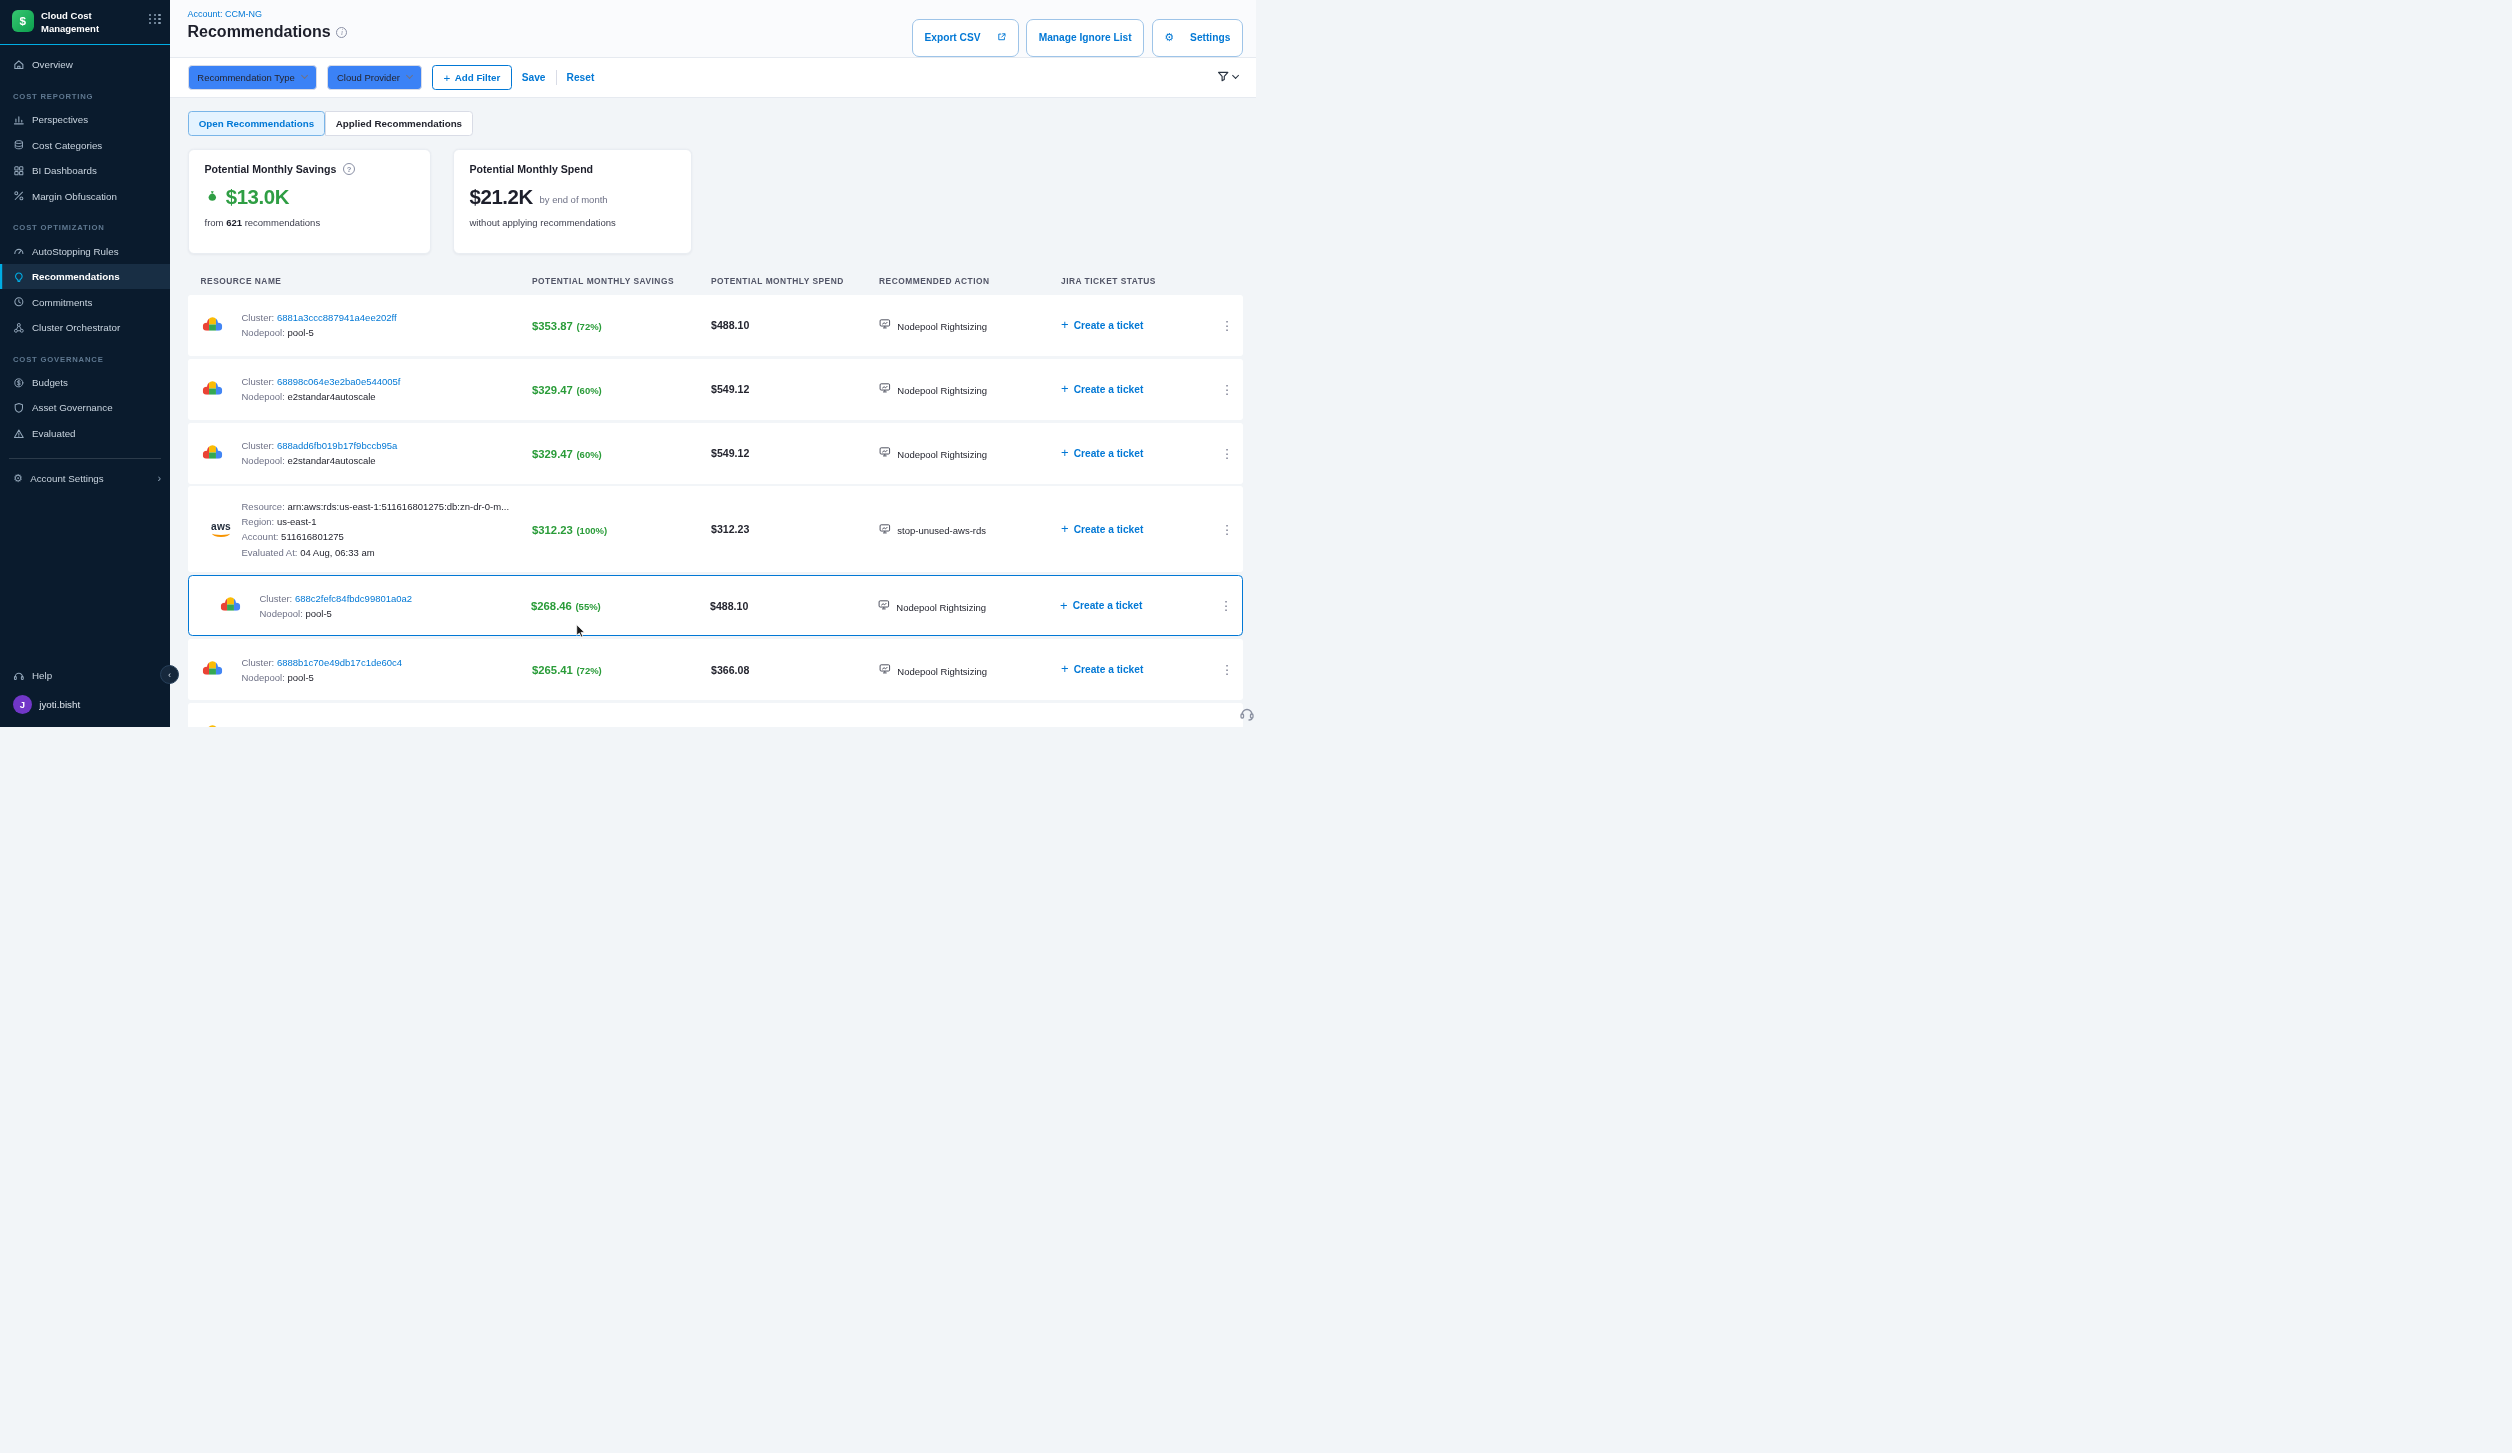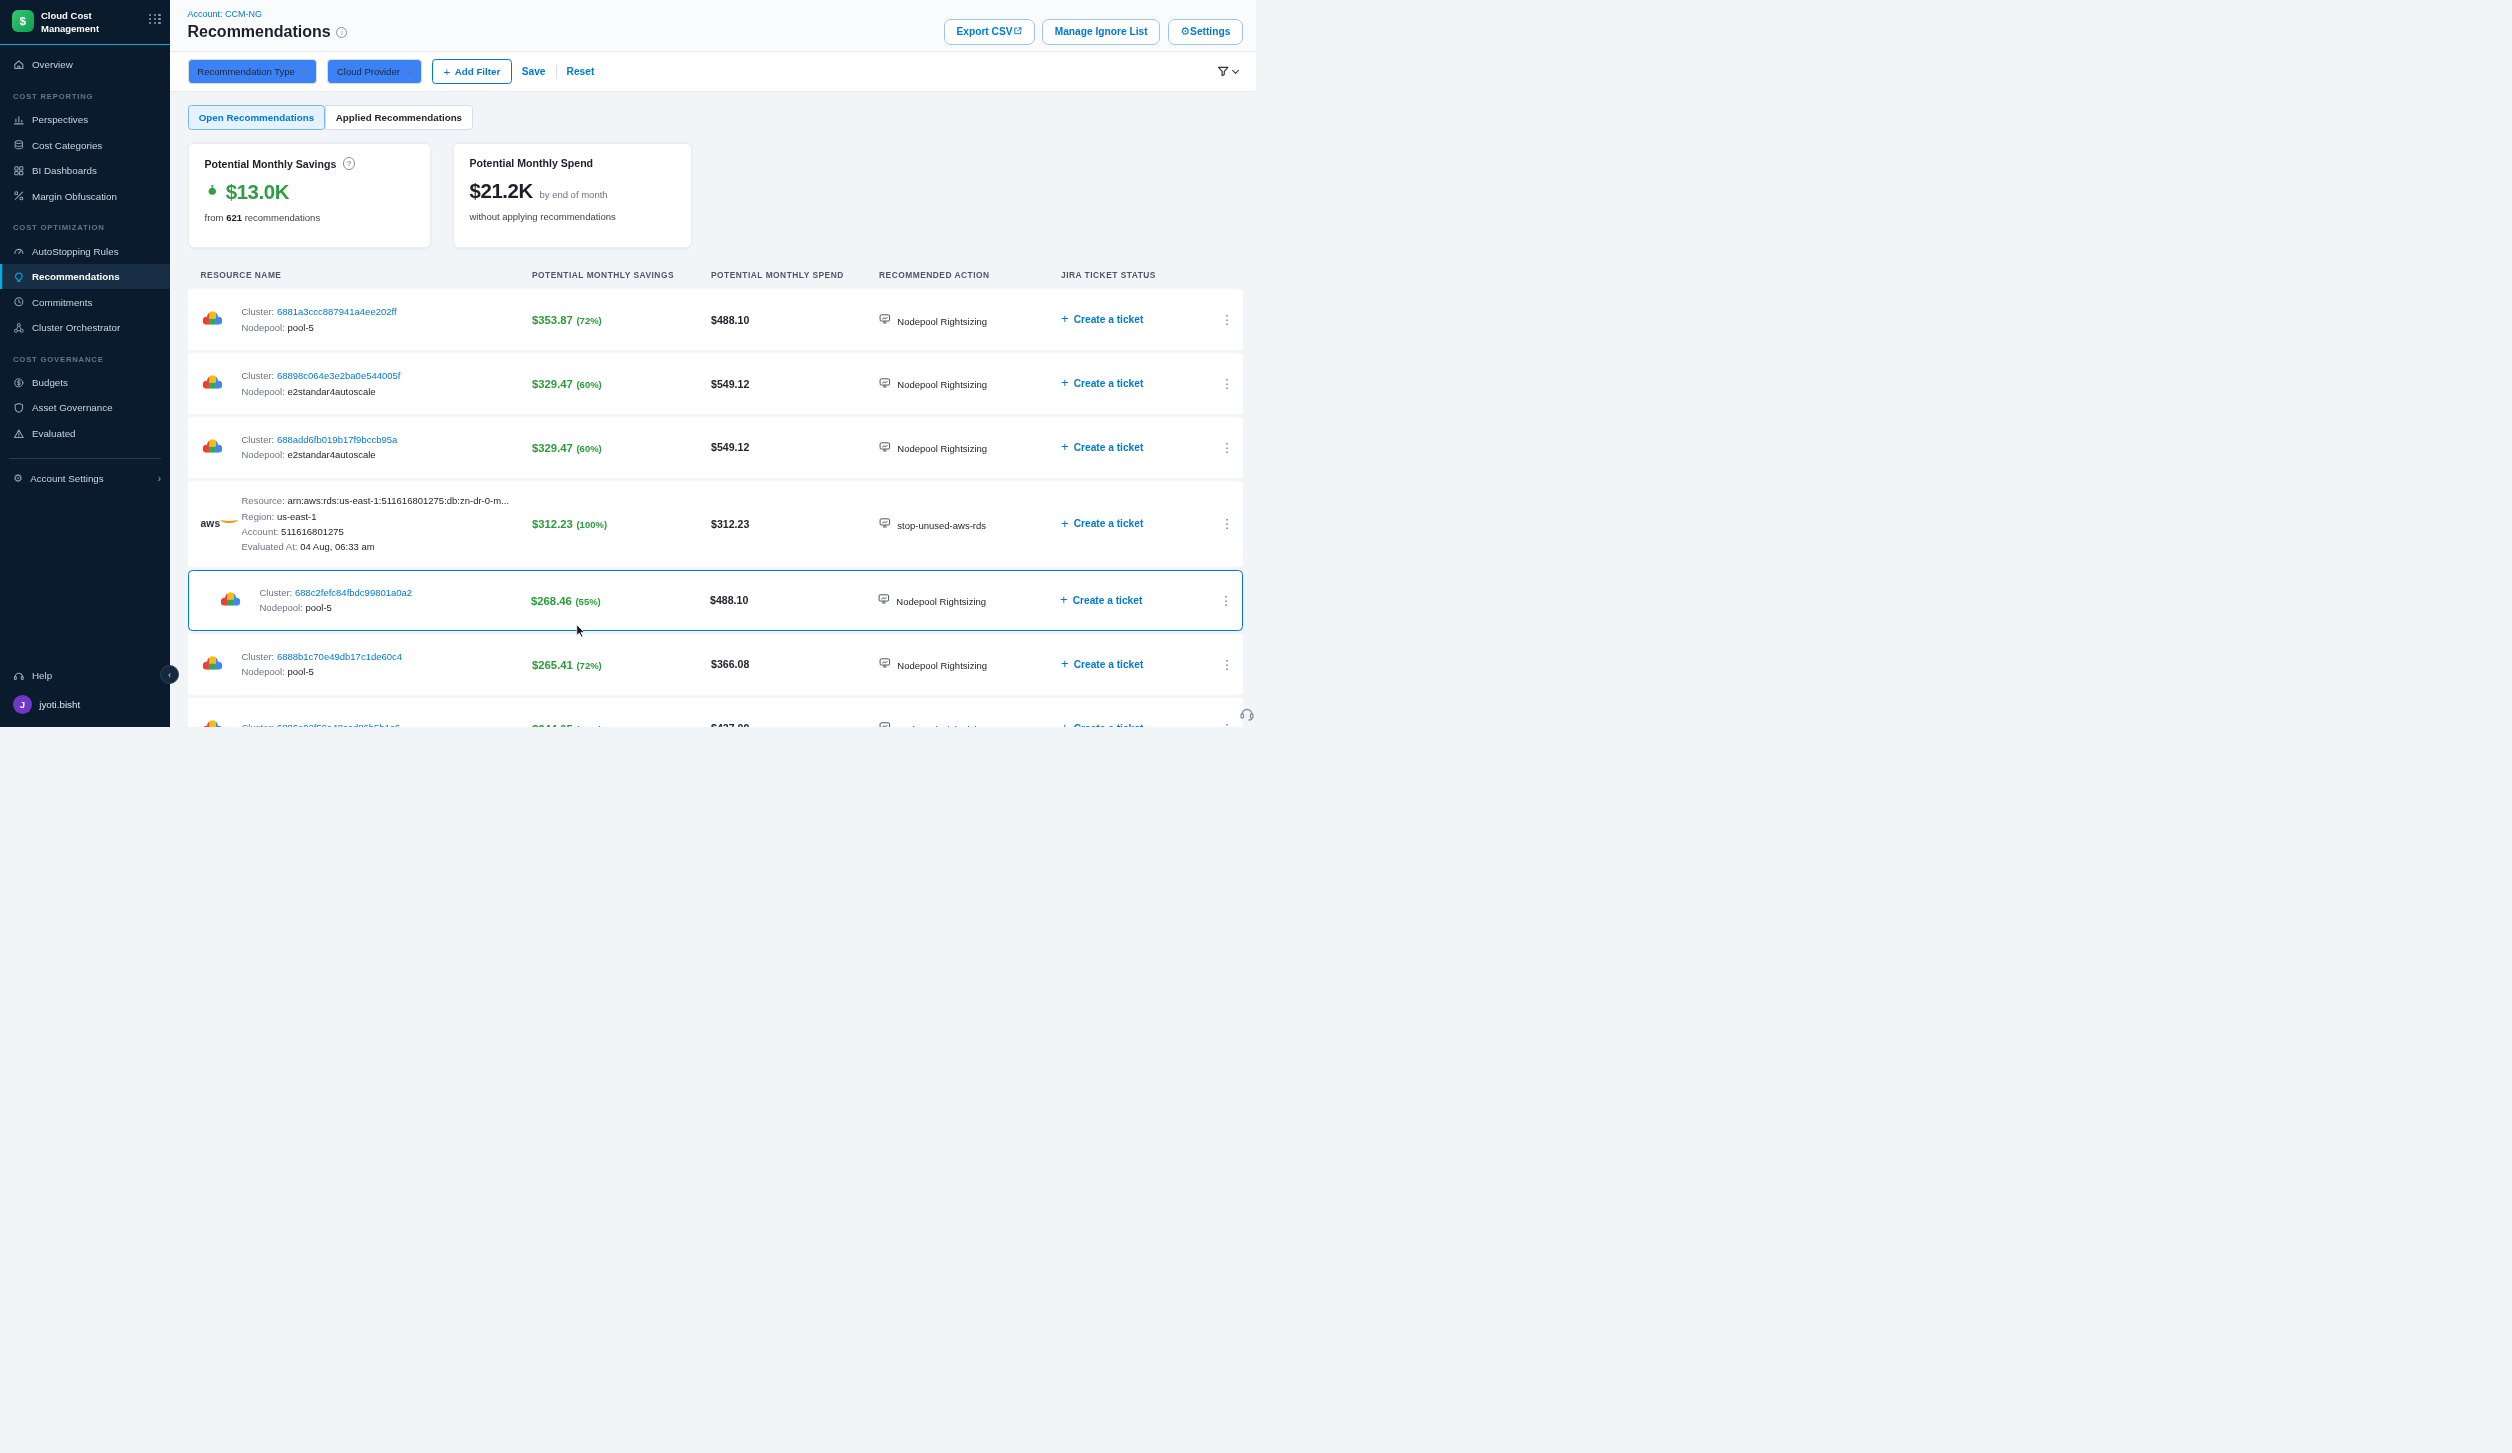--- a/index.html
+++ b/index.html
@@ -28,21 +28,21 @@
   .collapse-tab { position:absolute; left:160px; top:665px; width:19px; height:19px; border-radius:50%; background:#16283c; border:0.7px solid #27405a; color:#cfd8e3; display:flex; align-items:center; justify-content:center; font-size:9.5px; z-index:60; cursor:pointer; }
 
   
   .main { position:absolute; left:170px; top:0; right:0; bottom:0; padding:0 13px 0 17.5px; }
   .head-band { margin:0 -13px 0 -17.5px; padding:8.8px 13px 0 17.5px; background:#fafbfd; display:flex; justify-content:space-between; }
   .crumb { color:#0278d5; font-size:9px; cursor:pointer; }
   .title-row { display:flex; align-items:center; gap:5.8px; margin-top:4.4px; padding-bottom:10.2px; }
   .page-title { font-size:16px; font-weight:700; color:#1d1f2b; }
   .info-circ { width:11px; height:11px; border-radius:50%; border:1.1px solid #8a90a5; color:#8a90a5; font-size:7.3px; font-family:"Liberation Serif",serif; font-style:italic; display:flex; align-items:center; justify-content:center; }
   .hdr-actions { display:flex; gap:7.3px; margin-top:10.2px; }
-  .btn { height:26px; padding:0 11.7px; border:0.7px solid #9ec4e8; border-radius:7px; background:#fff; color:#0278d5; font-weight:700; font-size:10.2px; display:flex; align-items:center; gap:0; cursor:pointer; }
+  .btn { height:38px; padding:0 11.7px; border:0.7px solid #9ec4e8; border-radius:7px; background:#fff; color:#0278d5; font-weight:700; font-size:10.2px; display:flex; align-items:center; gap:16px; cursor:pointer; }
 
   .filter-bar { margin:0 -13px 0 -17.5px; background:#fff; border-top:0.7px solid #e6eaf0; border-bottom:0.7px solid #e6eaf0; height:41px; display:flex; align-items:center; gap:10.2px; padding:0 17.5px; }
   .chip { height:25px; padding:0 8.8px; border:0.7px solid #d9dce6; border-radius:4px; background:#3b82f6; font-size:9.5px; display:flex; align-items:center; gap:7.3px; cursor:pointer; }
   .chev-d { width:5.1px; height:5.1px; border-right:1.1px solid #6f7287; border-bottom:1.1px solid #6f7287; transform:rotate(45deg); margin-top:-2.9px; }
   .add-filter { height:25px; padding:0 10.2px; border:0.7px solid #0278d5; border-radius:3.6px; background:#fff; color:#0278d5; font-weight:700; font-size:9.8px; display:flex; align-items:center; gap:4.4px; cursor:pointer; }
   .add-filter .plus { font-size:11.7px; font-weight:500; }
   .link-btn { color:#0278d5; font-weight:700; font-size:10.2px; cursor:pointer; }
   .vdiv { width:0.7px; height:14.6px; background:#d9dce6; }
   .funnel { margin-left:auto; display:flex; align-items:center; gap:3.6px; cursor:pointer; }
 
@@ -75,21 +75,21 @@
   .linkv { color:#0278d5; font-weight:500; text-decoration:none; cursor:pointer; }
   .valv { color:#24252f; font-weight:500; }
   .amt { color:#2a9c39; font-weight:700; font-size:11.3px; }
   .pct { color:#2a9c39; font-weight:700; font-size:9.5px; margin-left:3.6px; }
   .spend-cell { font-size:10.6px; font-weight:700; color:#24252f; }
   .act-cell { display:flex; align-items:flex-end; gap:6.6px; font-size:9.5px; color:#24252f; }
   .jira-cell { display:flex; align-items:center; gap:5.1px; color:#0278d5; font-weight:700; font-size:10.2px; cursor:pointer; }
   .jira-cell .plus { font-size:13px; font-weight:400; margin-top:-1.5px; }
   .kebab { color:#6f7287; font-size:12.4px; text-align:center; cursor:pointer; }
 
-  .aws-mark { display:flex; flex-direction:row; align-items:flex-start; line-height:1; }
+  .aws-mark { display:flex; flex-direction:column; align-items:center; line-height:1; }
   .aws-word { font-weight:700; font-size:10.2px; color:#252f3e; letter-spacing:0.2px; }
   .aws-smile { width:17.5px; height:6.6px; border-bottom:2.2px solid #f79400; border-radius:0 0 55% 55%; margin-top:-2.2px; }
 
   .cursor { position:absolute; left:576px; top:624px; z-index:99; pointer-events:none; }
   .corner-help { position:absolute; right:1.5px; bottom:3.6px; color:#8a90a0; z-index:40; }
 </style>
 </head>
 <body>
 
 <svg width="0" height="0" style="position:absolute">

